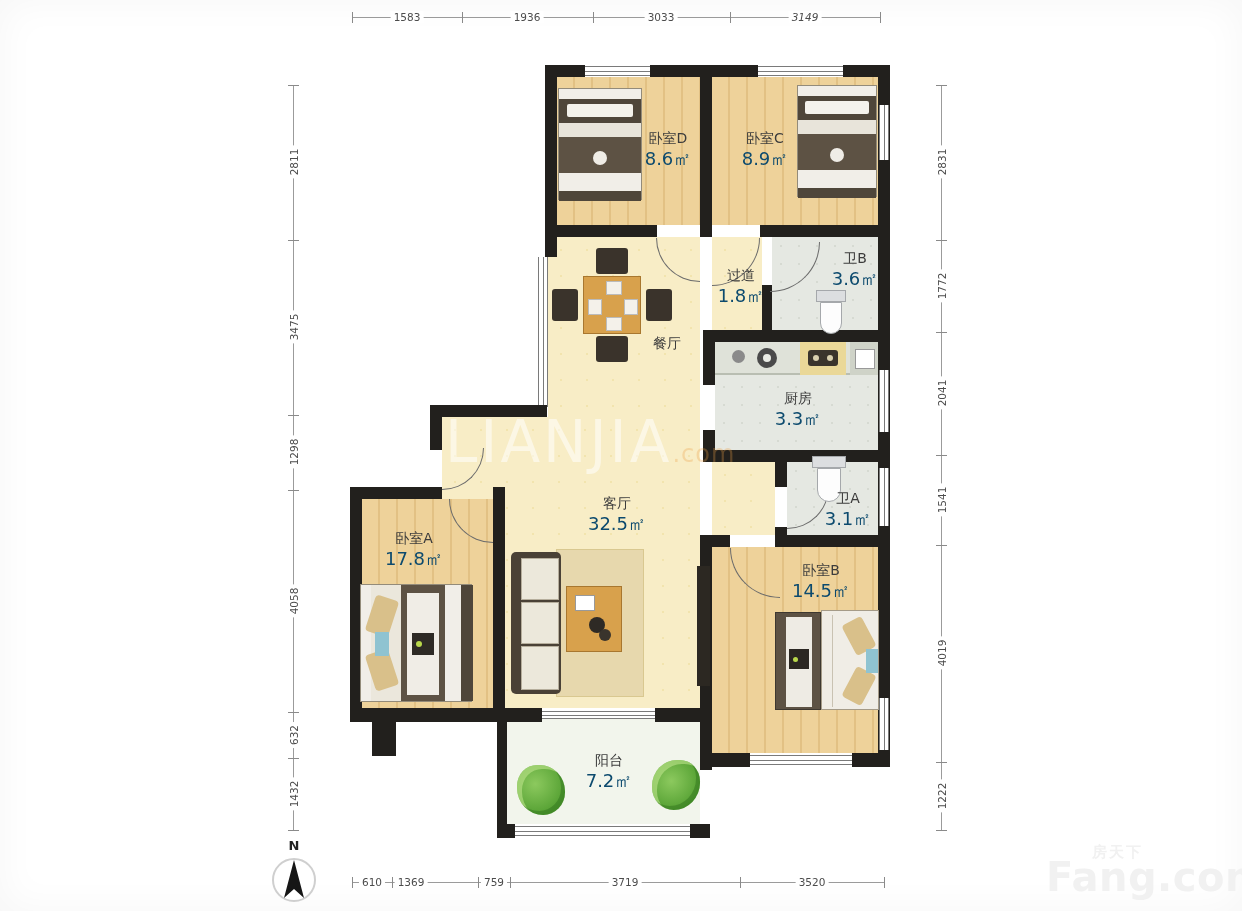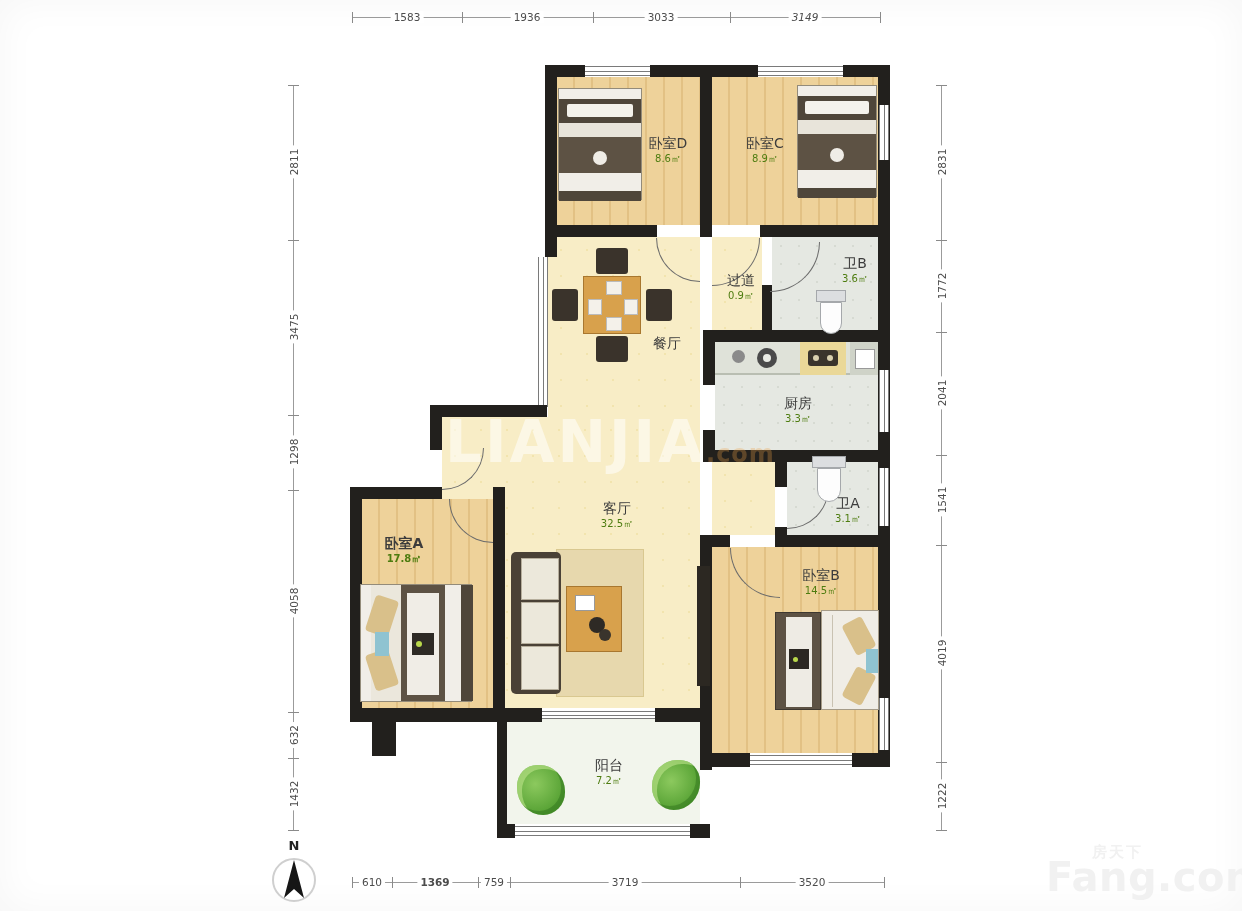--- a/index.html
+++ b/index.html
@@ -13,27 +13,27 @@
   .tile{background:#e5e8e2;background-image:radial-gradient(#d6dad2 1.2px,transparent 1.2px);background-size:18px 18px;}
   .balc{background:#f2f5ec;}
   .win-h{position:absolute;background:#fff;border-top:1.5px solid #7a7a7a;border-bottom:1.5px solid #7a7a7a;box-sizing:border-box;}
   .win-h::after{content:"";position:absolute;left:0;right:0;top:50%;height:1px;background:#7a7a7a;}
   .win-v{position:absolute;background:#fff;border-left:1.5px solid #7a7a7a;border-right:1.5px solid #7a7a7a;box-sizing:border-box;}
   .win-v::after{content:"";position:absolute;top:0;bottom:0;left:50%;width:1px;background:#7a7a7a;}
   .arc{position:absolute;box-sizing:border-box;}
   .arc-ctr{border-left:1.5px solid #6b6b6b;border-bottom:1.5px solid #6b6b6b;border-bottom-left-radius:100%;}
   .arc-ctl{border-right:1.5px solid #6b6b6b;border-bottom:1.5px solid #6b6b6b;border-bottom-right-radius:100%;}
   .room-label{position:absolute;transform:translate(-50%,-50%);text-align:center;color:#3c3c3c;font-size:14px;line-height:1.3;white-space:nowrap;}
-  .room-label .area{font-size:10px;color:#4d7c0f;}
+  .room-label .area{font-size:18px;color:#0c4a6e;}
   .dim{position:absolute;background:#9b9b9b;}
   .tick{position:absolute;background:#8a8a8a;}
   .dim-label{position:absolute;transform:translate(-50%,-50%);font-size:10.5px;color:#4c4c4c;background:#fff;padding:0 3px;white-space:nowrap;}
   .dim-label.rot{transform:translate(-50%,-50%) rotate(-90deg);}
   .furn{position:absolute;box-sizing:border-box;}
-  .wm-center{position:absolute;font-weight:700;color:rgba(255,255,255,0.55);letter-spacing:3px;}
+  .wm-center{position:absolute;font-weight:400;color:rgba(255,255,255,0.55);letter-spacing:3px;}
   .wm-fang{position:absolute;color:#f1f1f1;font-weight:800;}
 </style>
 </head>
 <body>
 
 <div class="canvas">
 
   <div class="floor wood" style="left:557px;top:77px;width:143px;height:148px;"></div>
   <div class="floor wood" style="left:712px;top:77px;width:166px;height:148px;"></div>
   <div class="floor cream" style="left:548px;top:237px;width:152px;height:180px;"></div>
@@ -210,42 +210,42 @@
   <div class="room-label" style="left:668px;top:150px;">
     <div>卧室D</div>
     <div class="area">8.6㎡</div>
   </div>
   <div class="room-label" style="left:765px;top:150px;">
     <div>卧室C</div>
     <div class="area">8.9㎡</div>
   </div>
   <div class="room-label" style="left:741px;top:287px;">
     <div>过道</div>
-    <div class="area">0.9㎡</div>
+    <div class="area">1.8㎡</div>
   </div>
   <div class="room-label" style="left:855px;top:270px;">
     <div>卫B</div>
     <div class="area">3.6㎡</div>
   </div>
   <div class="room-label" style="left:667px;top:343px;">
     <div>餐厅</div>
   </div>
   <div class="room-label" style="left:798px;top:410px;">
     <div>厨房</div>
     <div class="area">3.3㎡</div>
   </div>
   <div class="room-label" style="left:848px;top:510px;">
     <div>卫A</div>
     <div class="area">3.1㎡</div>
   </div>
   <div class="room-label" style="left:617px;top:515px;">
     <div>客厅</div>
     <div class="area">32.5㎡</div>
   </div>
-  <div class="room-label" style="left:404px;top:550px;font-weight:bold;">
+  <div class="room-label" style="left:414px;top:550px;">
     <div>卧室A</div>
     <div class="area">17.8㎡</div>
   </div>
   <div class="room-label" style="left:821px;top:582px;">
     <div>卧室B</div>
     <div class="area">14.5㎡</div>
   </div>
   <div class="room-label" style="left:609px;top:772px;">
     <div>阳台</div>
     <div class="area">7.2㎡</div>
@@ -263,21 +263,21 @@
   <span class="dim-label" style="left:805px;top:17px;font-style:italic;">3149</span>
 
   <div class="dim" style="left:352px;top:882px;width:532px;height:1px;"></div>
   <div class="tick" style="left:352px;top:877px;width:1px;height:11px;"></div>
   <div class="tick" style="left:392px;top:877px;width:1px;height:11px;"></div>
   <div class="tick" style="left:478px;top:877px;width:1px;height:11px;"></div>
   <div class="tick" style="left:510px;top:877px;width:1px;height:11px;"></div>
   <div class="tick" style="left:740px;top:877px;width:1px;height:11px;"></div>
   <div class="tick" style="left:884px;top:877px;width:1px;height:11px;"></div>
   <span class="dim-label" style="left:372px;top:882px;">610</span>
-  <span class="dim-label" style="left:435px;top:882px;font-weight:bold;">1369</span>
+  <span class="dim-label" style="left:411px;top:882px;">1369</span>
   <span class="dim-label" style="left:494px;top:882px;">759</span>
   <span class="dim-label" style="left:625px;top:882px;">3719</span>
   <span class="dim-label" style="left:812px;top:882px;">3520</span>
 
   <div class="dim" style="left:293px;top:85px;width:1px;height:745px;"></div>
   <div class="tick" style="left:288px;top:85px;width:11px;height:1px;"></div>
   <div class="tick" style="left:288px;top:240px;width:11px;height:1px;"></div>
   <div class="tick" style="left:288px;top:415px;width:11px;height:1px;"></div>
   <div class="tick" style="left:288px;top:490px;width:11px;height:1px;"></div>
   <div class="tick" style="left:288px;top:712px;width:11px;height:1px;"></div>

